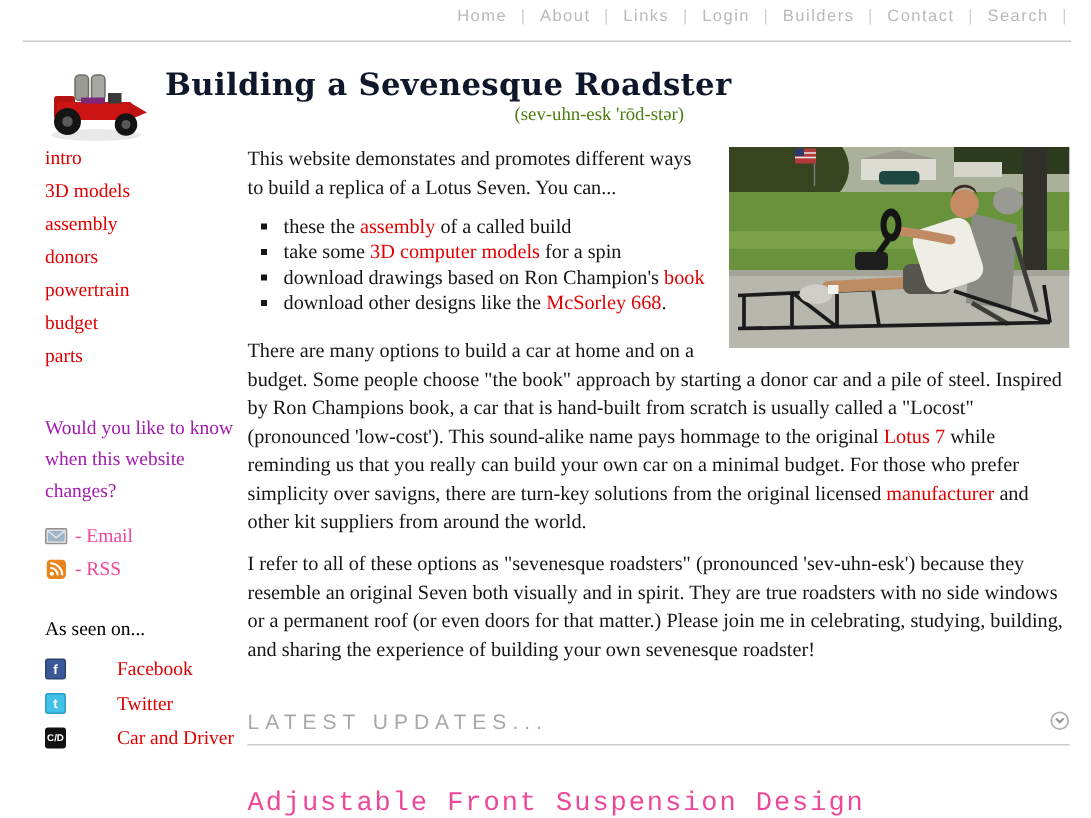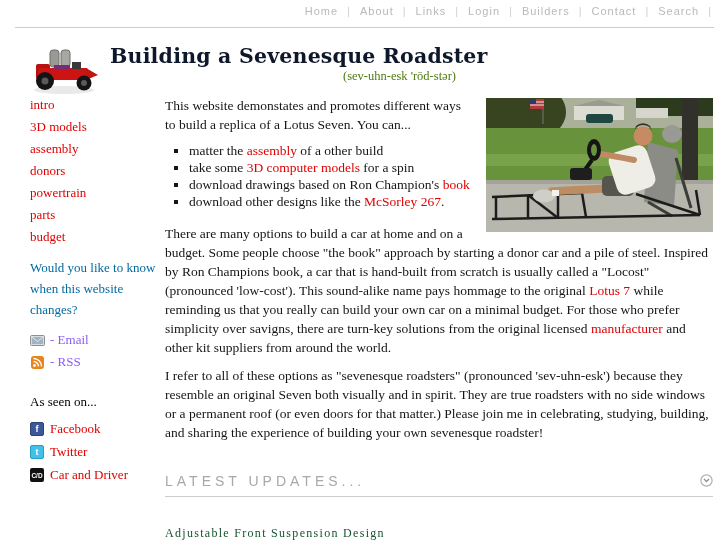--- a/index.html
+++ b/index.html
@@ -26,54 +26,54 @@
   .title-block { position:absolute; left:110px; top:44px; width:346px; }
   .site-title {
     font-family:"DejaVu Serif", serif; font-weight:bold; font-size:20.5px;
     color:#0f172a; letter-spacing:0.2px; margin:0; white-space:nowrap;
   }
   .pronunciation { text-align:right; font-size:12.5px; color:#4d7c0f; margin-top:1px; }
 
   
   .sidebar { position:absolute; left:30px; top:98px; width:128px; font-size:13px; }
   .side-link { display:block; color:#e00000; margin-bottom:8px; line-height:14px; }
-  .notify { color:#0369a1; line-height:21px; margin:13px 0 12px; width:128px; }
+  .notify { color:#a21caf; line-height:21px; margin:30px 0 12px; width:128px; }
   .icon-row { display:flex; align-items:center; gap:5px; margin-bottom:6px; }
-  .icon-row a { color:#8b5cf6; }
+  .icon-row a { color:#ec4899; }
   .mini-icon { display:inline-flex; width:15px; height:13px; align-items:center; justify-content:center; flex:none; }
   .asseen { color:#000; margin:24px 0 11px; }
   .social-row { display:flex; align-items:center; gap:6px; margin-bottom:7px; }
   .sq-icon {
     width:14px; height:14px; border-radius:2px; flex:none;
     display:inline-flex; align-items:center; justify-content:center;
     color:#fff; font-family:"Liberation Sans", sans-serif; font-weight:bold; font-size:9px;
   }
   .fb { background:#3b5998; border:1px solid #2d4373; }
   .tw { background:#41c0e8; border:1px solid #2b9cc4; }
   .cd { background:#111111; font-size:6.5px; letter-spacing:0; }
-  .social-row a { color:#e00000; font-size:13px; }
+  .social-row a { color:#e00000; font-size:13px;margin-left:28px; }
 
   
   .main { position:absolute; left:165px; top:96px; width:548px; font-size:13.5px; }
   .main p { margin:0 0 9px; line-height:19px; }
   .photo1 { float:right; width:227px; height:134px; margin:2px 0 10px 12px; }
   .photo1 svg, .photo2 svg { display:block; width:100%; height:100%; }
   ul.features { margin:3px 0 13px 8px; padding-left:16px; list-style:square; }
   ul.features li { line-height:16.5px; margin:0 0 0.5px; }
   a.body-link { color:#e00000; }
 
   .updates-head {
     margin-top:31px; display:flex; justify-content:space-between; align-items:center;
     font-family:"Liberation Sans", sans-serif; color:#a8a8a8; font-size:14px;
     letter-spacing:4px; padding-bottom:7px; border-bottom:1px solid #cccccc;
   }
   .clock-icon { width:13px; height:13px; flex:none; }
 
   .article-title {
-    font-family:Liberation Serif, serif; color:#14532d; font-size:12px;
+    font-family:Liberation Mono, monospace; color:#ec4899; font-size:18px;
     letter-spacing:1.3px; margin:29px 0 9px; font-weight:normal;
   }
 </style>
 </head>
 <body>
 
 <div class="topnav">
   <a href="#">Home</a>
     <span class="sep">|</span>
   <a href="#">About</a>
@@ -111,22 +111,22 @@
   <h1 class="site-title">Building a Sevenesque Roadster</h1>
   <div class="pronunciation">(sev-uhn-esk 'rōd-stər)</div>
 </div>
 
 <div class="sidebar">
   <a href="#" class="side-link">intro</a>
   <a href="#" class="side-link">3D models</a>
   <a href="#" class="side-link">assembly</a>
   <a href="#" class="side-link">donors</a>
   <a href="#" class="side-link">powertrain</a>
+  <a href="#" class="side-link">budget</a>
   <a href="#" class="side-link">parts</a>
-  <a href="#" class="side-link">budget</a>
 
   <div class="notify">Would you like to know when this website changes?</div>
 
   <div class="icon-row">
     <span class="mini-icon">
       <svg viewBox="0 0 15 11" width="15" height="11">
         <rect x="0.5" y="0.5" width="14" height="10" rx="1" fill="#dcdcdc" stroke="#8f8f8f"></rect>
         <rect x="2" y="2" width="11" height="7" fill="#9db4c8"></rect>
         <path d="M2,2 L7.5,6.5 L13,2" fill="none" stroke="#e8e8e8" stroke-width="1"></path>
       </svg>
@@ -215,24 +215,24 @@
       <ellipse cx="108" cy="52" rx="7" ry="11" fill="#151515"></ellipse>
       <ellipse cx="108" cy="52" rx="3" ry="6" fill="#69923d"></ellipse>
       <line x1="106" y1="62" x2="96" y2="76" stroke="#151515" stroke-width="4"></line>
       <rect x="84" y="70" width="22" height="12" rx="3" fill="#1e1e1e"></rect>
     </svg>
   </div>
 
   <p><span>This website demonstates and promotes different ways to build a replica of a Lotus Seven. You can...</span></p>
 
   <ul class="features">
-    <li><span>matter the </span><a href="#" class="body-link">assembly</a><span> of a other build</span></li>
+    <li><span>these the </span><a href="#" class="body-link">assembly</a><span> of a called build</span></li>
     <li><span>take some </span><a href="#" class="body-link">3D computer models</a><span> for a spin</span></li>
     <li><span>download drawings based on Ron Champion's </span><a href="#" class="body-link">book</a><span></span></li>
-    <li><span>download other designs like the </span><a href="#" class="body-link">McSorley 267</a><span>.</span></li>
+    <li><span>download other designs like the </span><a href="#" class="body-link">McSorley 668</a><span>.</span></li>
   </ul>
 
   <p>
     <span>There are many options to build a car at home and on a budget. Some people choose "the book" approach by starting a donor car and a pile of steel. Inspired by Ron Champions book, a car that is hand-built from scratch is usually called a "Locost" (pronounced 'low-cost').  This sound-alike name pays hommage to the original </span><a href="#" class="body-link">Lotus 7</a><span> while reminding us that you really can build your own car on a minimal budget. For those who prefer simplicity over savigns, there are turn-key solutions from the original licensed </span><a href="#" class="body-link">manufacturer</a><span> and other kit suppliers from around the world.</span>
   </p>
 
   <p><span>I refer to all of these options as "sevenesque roadsters" (pronounced 'sev-uhn-esk') because they resemble an original Seven both visually and in spirit. They are true roadsters with no side windows or a permanent roof (or even doors for that matter.) Please join me in celebrating, studying, building, and sharing the experience of building your own sevenesque roadster!</span></p>
 
   <div class="updates-head">
     <span>LATEST UPDATES...</span>

